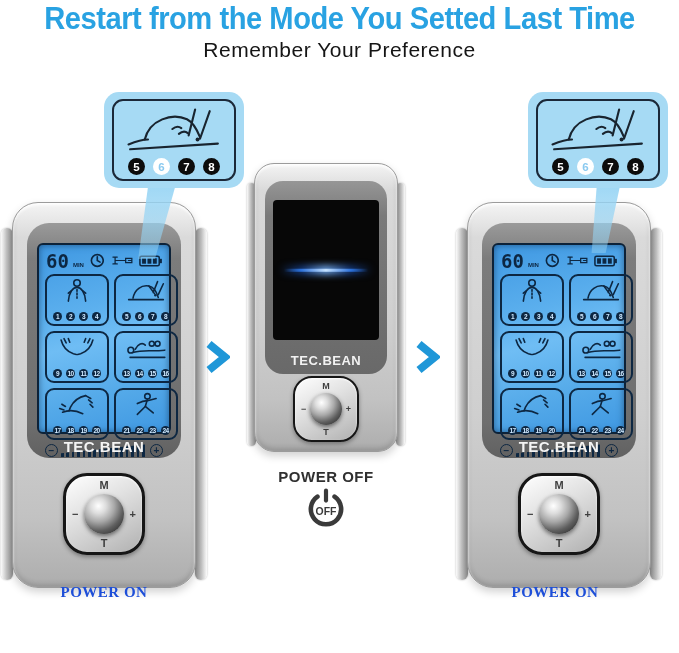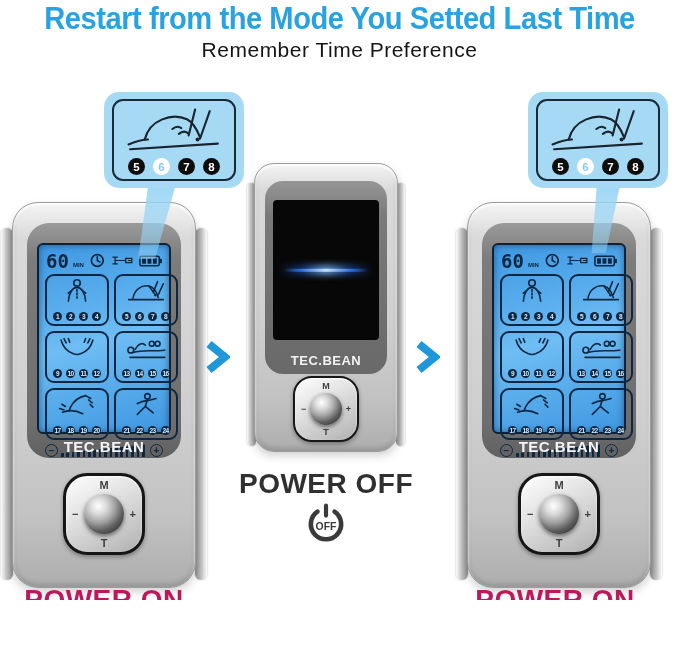--- a/index.html
+++ b/index.html
@@ -83,32 +83,32 @@
   .streak{position:absolute;left:10%;right:10%;top:50%;height:2.5px;transform:translateY(-50%);
         background:linear-gradient(90deg,transparent,#2a6fd8 20%,#c5e2ff 50%,#2a6fd8 80%,transparent);}
   .mbrand{position:absolute;bottom:6px;left:0;right:0;text-align:center;color:#f2f2f2;font-weight:bold;font-size:13px;letter-spacing:.5px;}
   .mpad{top:212px;width:62px;height:62px;border-radius:19px;border-width:2.5px;}
   .mpad .dome{width:32px;height:32px;}
   .mpad .kl{font-size:9px;}
   
   .chev{position:absolute;z-index:4;}
   
   .pwr{position:absolute;text-align:center;width:200px;z-index:3;}
-  .pwr .t{font-size:28px;letter-spacing:.5px;font-weight:bold;}
-  .pwr-on .t{color:#be185d;}
+  .pwr .t{font-size:15px;letter-spacing:.5px;font-weight:bold;}
+  .pwr-on .t{color:#1d4ed8;font-family:Liberation Serif, serif;}
   .pwr-off .t{color:#303030;}
   .pic{display:block;margin:3px auto 0;}
 </style>
 </head>
 <body>
 
 <div class="canvas">
 
   <div class="title">Restart from the Mode You Setted Last Time</div>
-  <div class="subtitle">Remember Time Preference</div>
+  <div class="subtitle">Remember Your Preference</div>
 
   <div class="bubble" style="left:104px;top:92px;">
     <div class="bframe">
       <svg class="hico" viewBox="0 0 120 64">
         <path d="M6,57 L114,50"></path>
         <path d="M4,51 C14,47 20,45 28,45"></path>
         <path d="M24,45 C30,20 58,12 76,20 C84,24 88,32 92,42"></path>
         <path d="M58,32 q6,-5 11,-1 M66,38 q6,-5 11,-1"></path>
         <path d="M86,8 L78,40 M104,10 L92,44"></path>
         <circle class="fdot" cx="89" cy="45" r="2.4"></circle>

